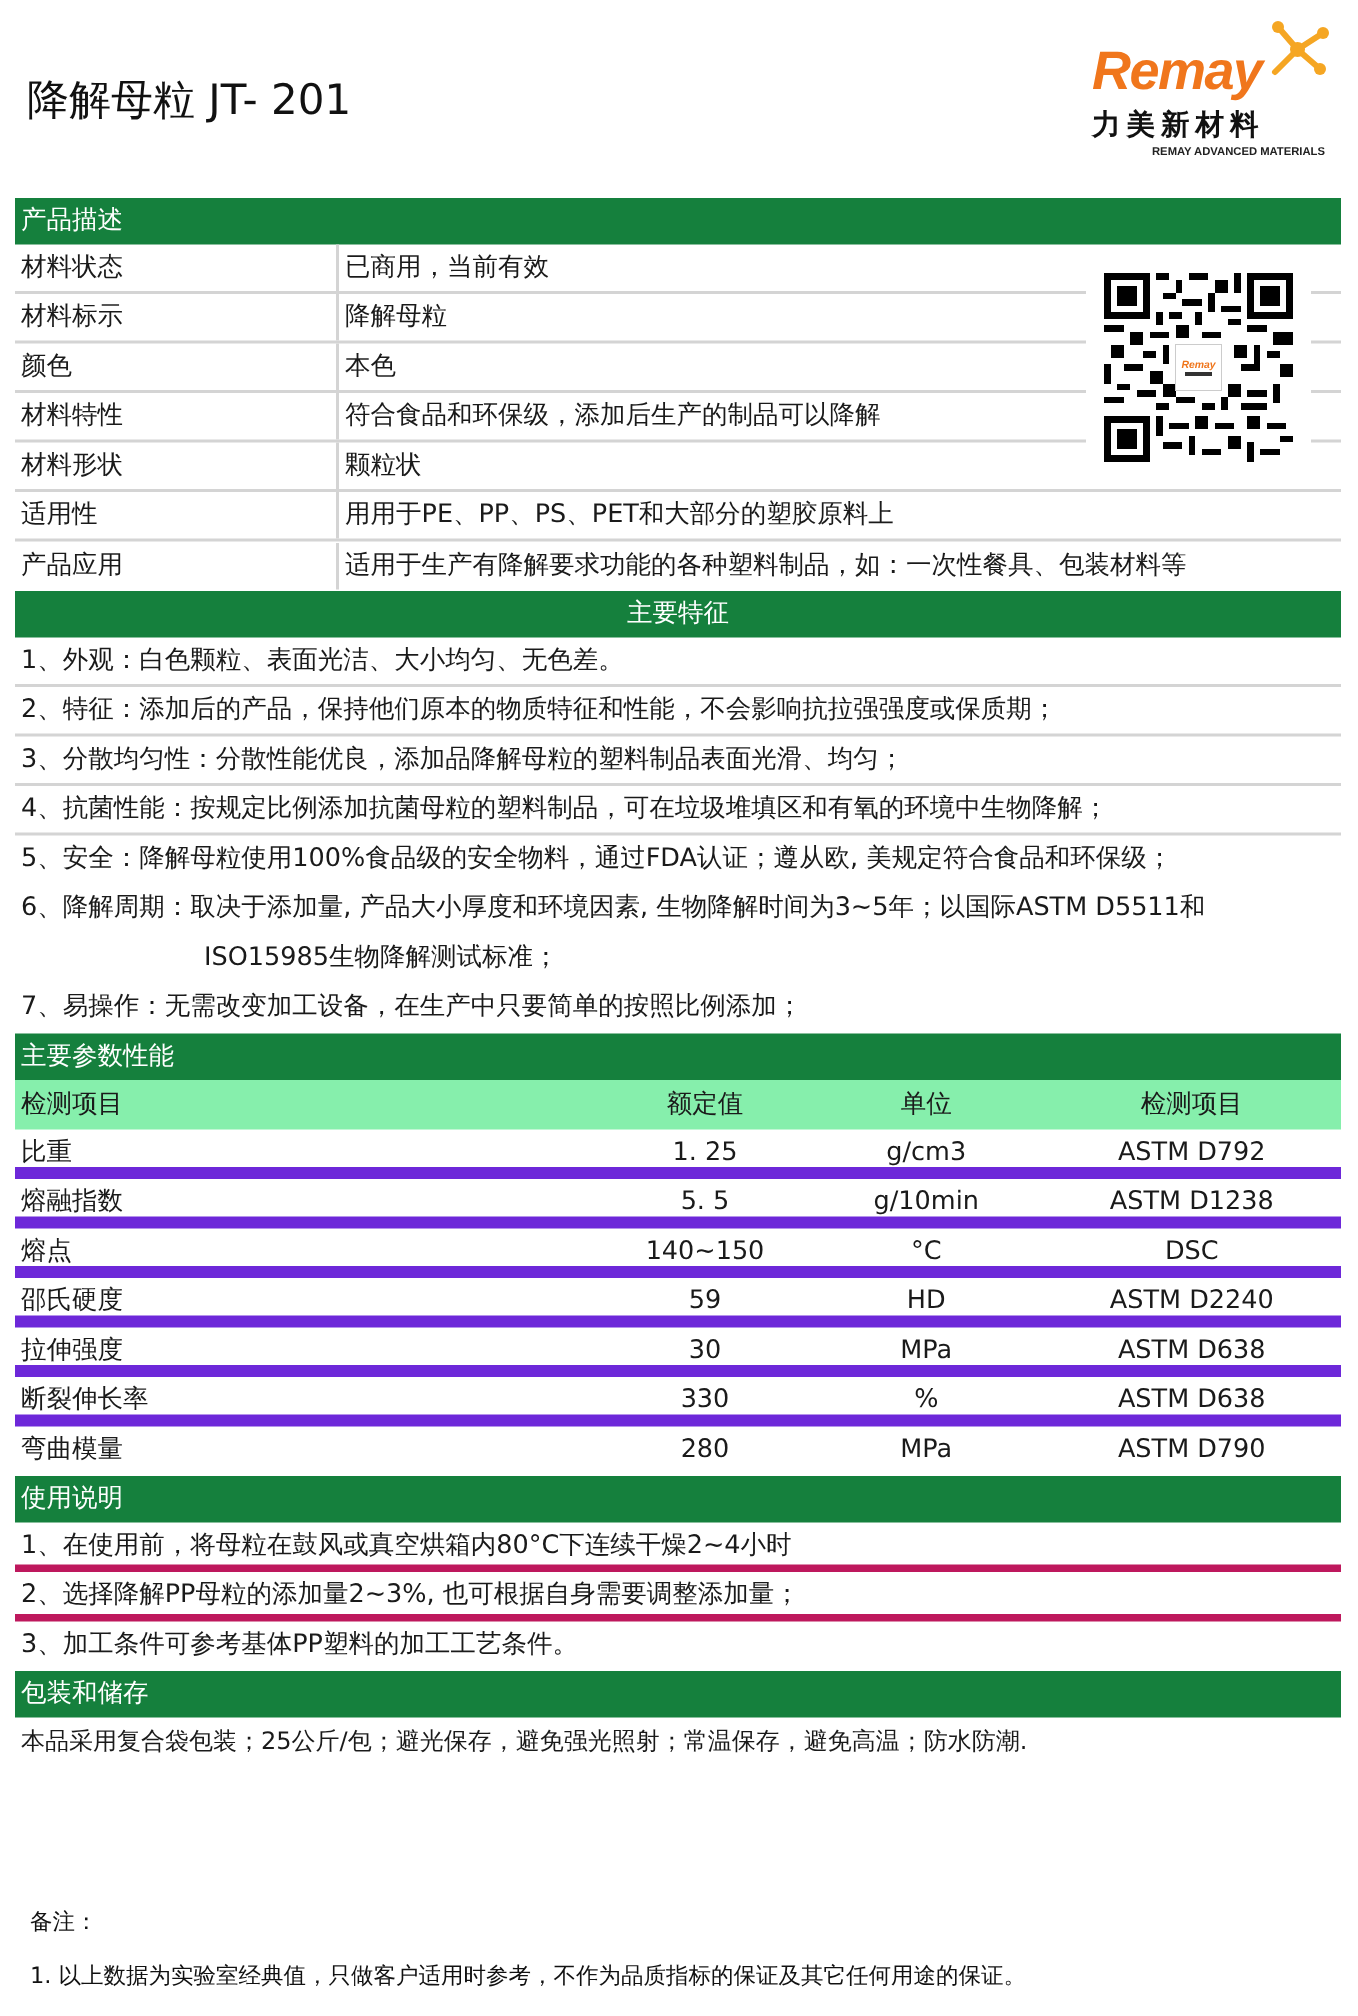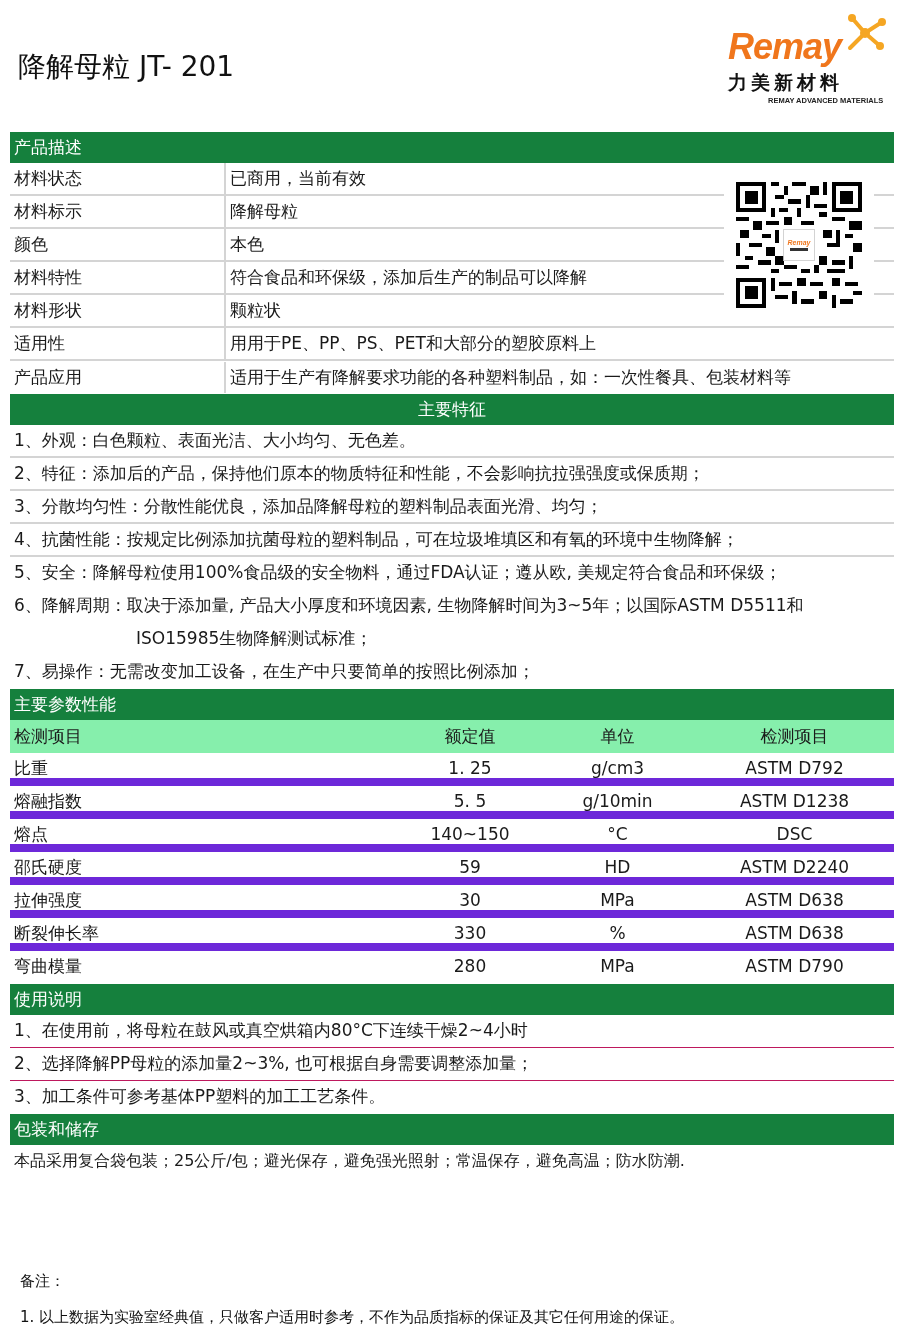--- a/index.html
+++ b/index.html
@@ -32,21 +32,21 @@
   .feat-row.noline { border-bottom: none; }
 
   .param-head { display: flex; background: #86efac; height: 33px; line-height: 33px; font-size: 17px; font-weight: normal; color: #1a1a1a; }
   .param-row { display: flex; height: 33px; border-bottom: 8px solid #6d28d9; font-size: 17px; line-height: 31px; }
   .param-row.last { border-bottom: none; }
   .c1 { width: 390px; padding-left: 4px; }
   .c2 { width: 140px; text-align: center; }
   .c3 { width: 155px; text-align: center; }
   .c4 { flex: 1; text-align: center; }
 
-  .usage-row { height: 33px; border-bottom: 1px solid #be185d; font-size: 17px; line-height: 31px; padding-left: 4px; white-space: nowrap; }
+  .usage-row { height: 33px; border-bottom: 5px solid #be185d; font-size: 17px; line-height: 31px; padding-left: 4px; white-space: nowrap; }
   .usage-row.last { border-bottom: none; }
 
   .pack-row { height: 33px; font-size: 16px; line-height: 31px; padding-left: 4px; white-space: nowrap; }
 
   .notes { position: absolute; left: 20px; top: 1272px; font-size: 15px; color: #111; }
   .notes .n-title { height: 22px; }
   .notes .n-item { margin-top: 14px; }
 </style>
 </head>
 <body>

